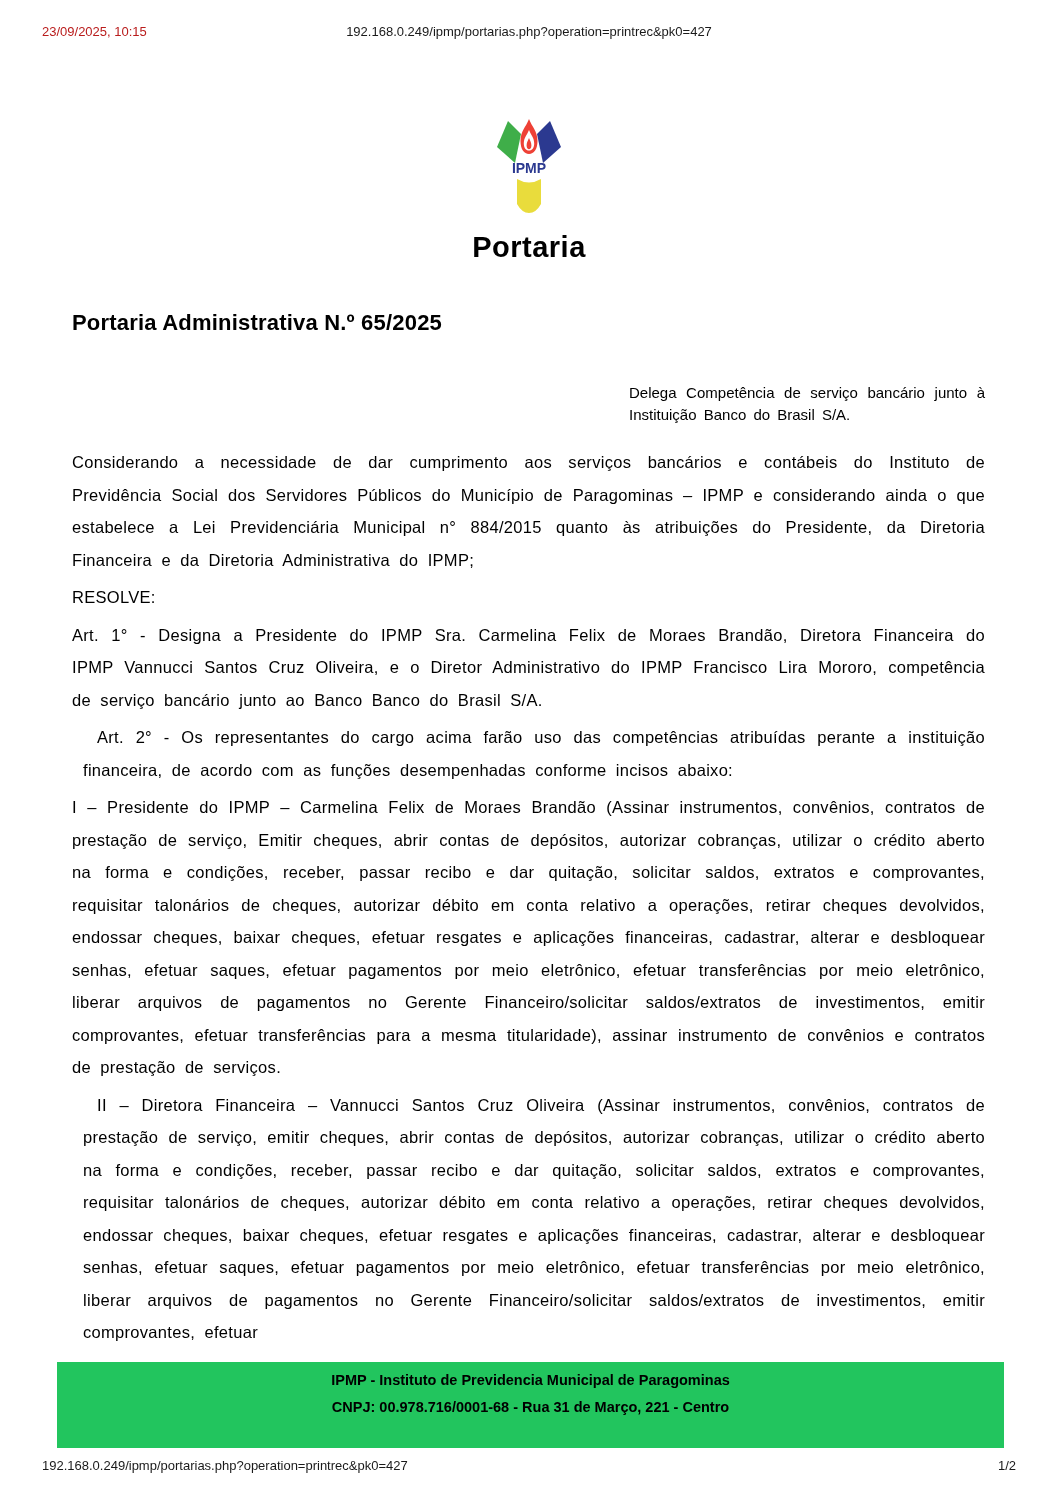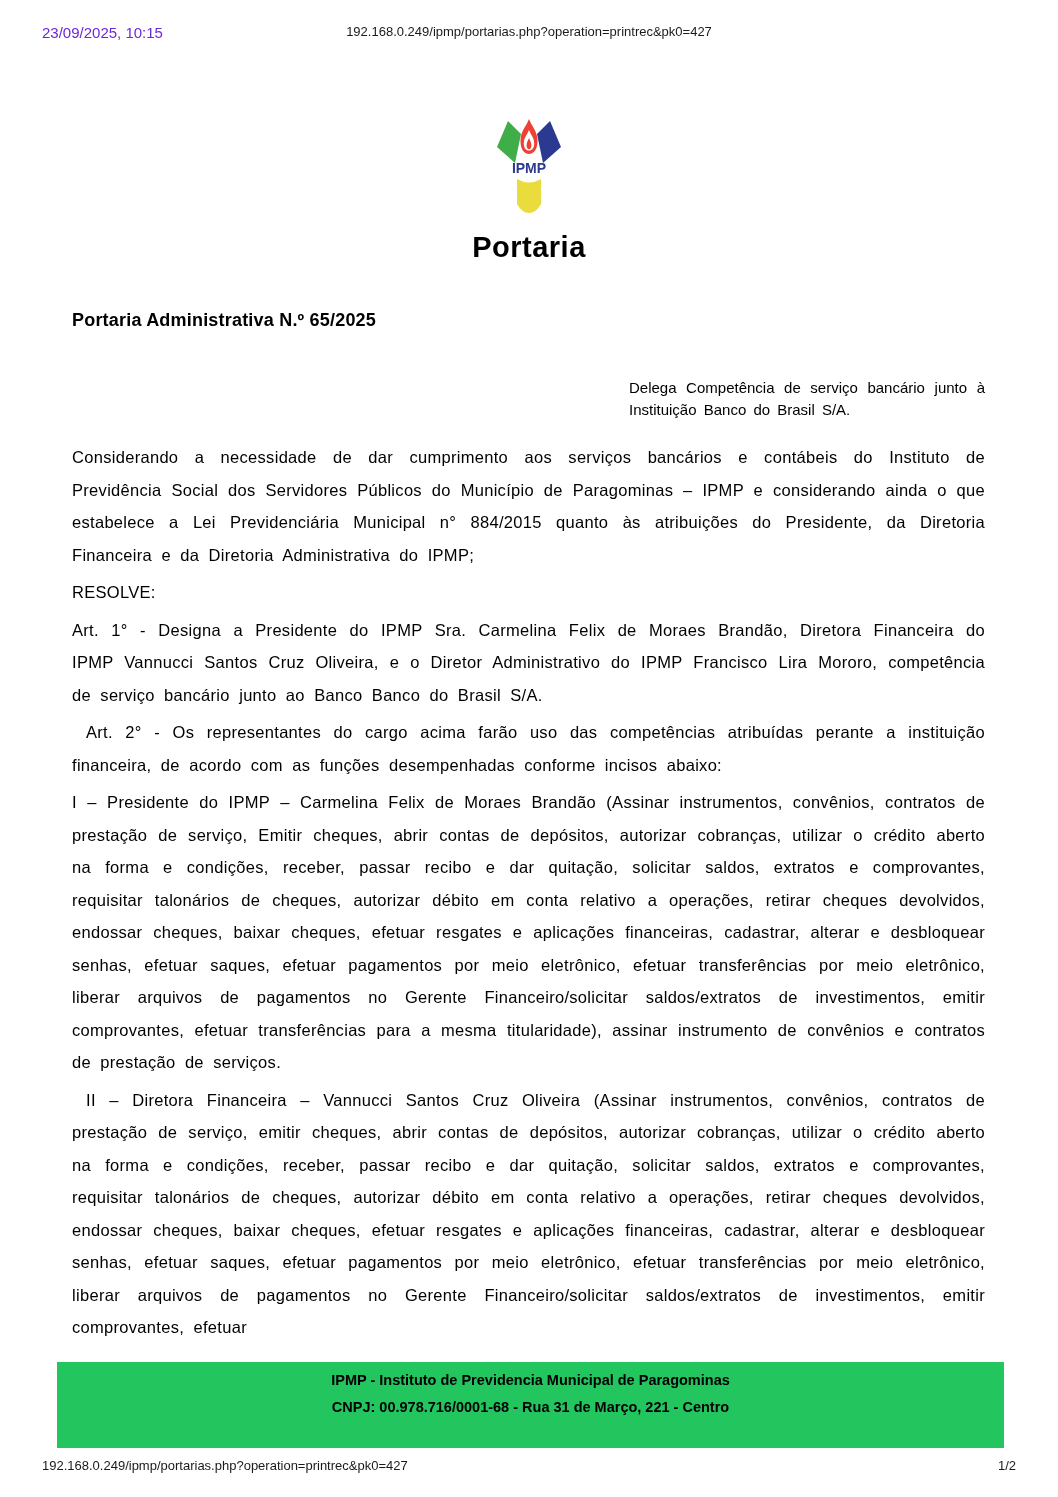--- a/index.html
+++ b/index.html
@@ -8,21 +8,21 @@
     position: relative;
     background: #ffffff;
     color: #000000;
     font-family: "Liberation Sans", "DejaVu Sans", sans-serif;
     overflow: hidden;
   }
 
   
   .ph-date {
     position: absolute; top: 24px; left: 42px;
-    font-size: 15px; color: #6d28d9;
+    font-size: 13px; color: #b91c1c;
   }
   .ph-url {
     position: absolute; top: 24px; left: 0; right: 0;
     text-align: center; font-size: 13px; color: #1a1a1a;
   }
   .pf-url {
     position: absolute; top: 1458px; left: 42px;
     font-size: 13px; color: #1a1a1a;
   }
   .pf-page {
@@ -40,40 +40,40 @@
   
   .doc-title {
     margin: 16px 0 0 0;
     text-align: center;
     font-size: 29px; font-weight: bold;
     letter-spacing: 0.5px;
   }
   .content { padding: 0 73px 0 72px; }
   .doc-heading {
     margin: 46px 0 7px 0;
-    font-size: 18px; font-weight: bold;
+    font-size: 22px; font-weight: bold;
     letter-spacing: 0.2px;
   }
   .summary {
     width: 356px;
     margin: 46px 0 0 auto;
     font-size: 15px; line-height: 21.5px;
     text-align: justify;
     word-spacing: 3px;
   }
   .body-text { margin-top: 21px; }
   .body-text p {
     margin: 0 0 5px 0;
     font-size: 16.5px;
     line-height: 32.5px;
     text-align: justify;
     letter-spacing: 0.3px;
     word-spacing: 4.5px;
   }
-  .body-text p.indent { text-indent: 14px; }
+  .body-text p.indent { text-indent: 14px; margin-left: 11px; }
   .body-text strong { font-weight: normal; }
 
   
   .footer-box {
     position: absolute;
     left: 57px; right: 54px;
     top: 1362px; height: 86px;
     background: #22c55e;
     text-align: center;
     font-weight: bold;

